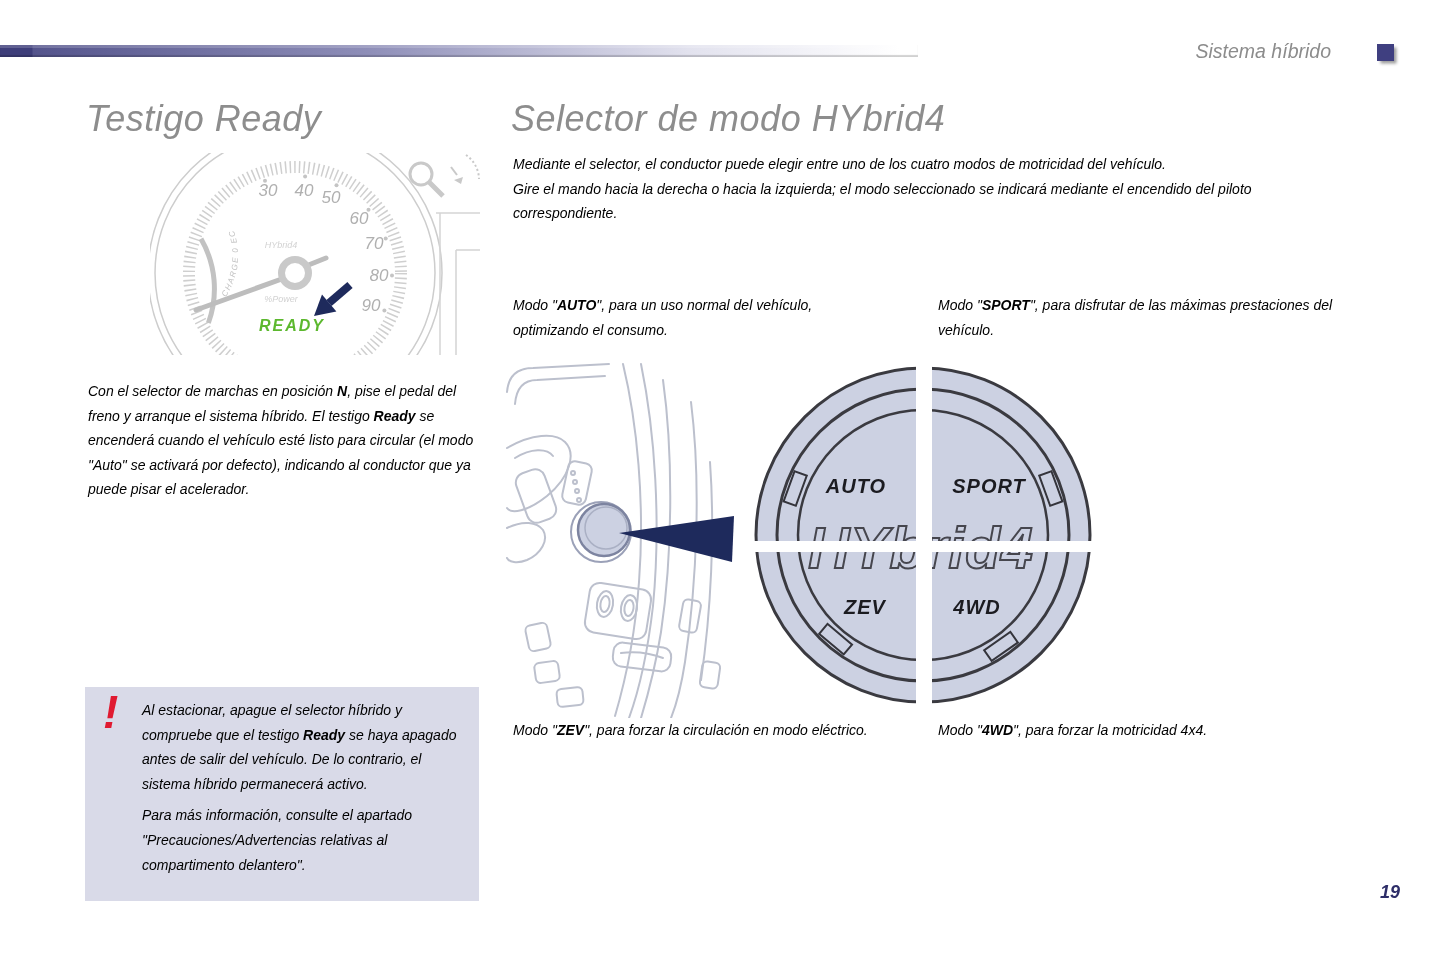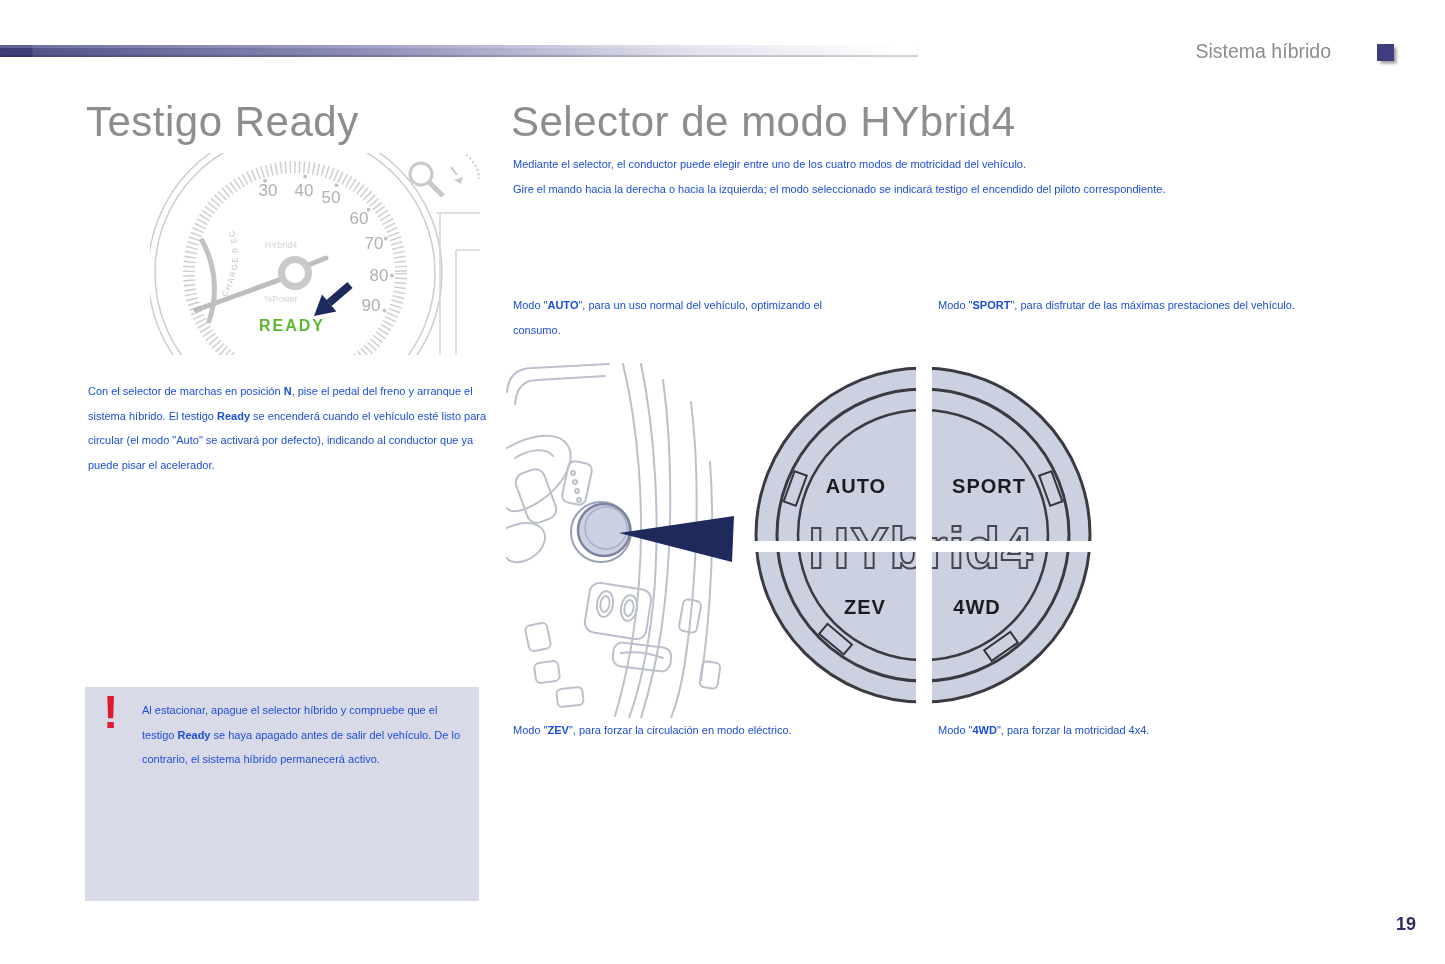--- a/index.html
+++ b/index.html
@@ -1,35 +1,35 @@
 <!DOCTYPE html>
 <html lang="es"><head>
 <meta charset="utf-8">
 <style>
   html,body{margin:0;padding:0;background:#ffffff;}
   body{width:1445px;height:964px;font-family:"Liberation Sans",sans-serif;overflow:hidden;}
-  .page{position:relative;width:1445px;height:964px;background:#ffffff;}
+  .page{position:relative;width:1445px;height:964px;background:#ffffff;font-style:italic;}
   .b{font-weight:bold;}
   p{margin:0;}
 
   
   .header-bar{position:absolute;left:0;top:45px;width:918px;height:12px;
     background:linear-gradient(to right,#3e3e7a 0,#3e3e7a 32px,#54548c 33px,#8e8eb8 40%,#e2e2ee 75%,#ffffff 98%);
     box-shadow:inset 0 3px 0 rgba(255,255,255,.18), inset 0 -2px 1px rgba(0,0,0,.18);}
   .header-title{position:absolute;top:40px;right:114px;font-size:19.5px;color:#8c8c8c;}
   .header-square{position:absolute;left:1377px;top:44px;width:17px;height:17px;background:#3f3f80;
     box-shadow:2.5px 2.5px 3px rgba(0,0,0,.4);}
 
   
-  h1{position:absolute;margin:0;font-weight:400;font-size:42px;color:#8d8d8d;letter-spacing:.5px;white-space:nowrap;}
+  h1{position:absolute;margin:0;font-weight:400;font-size:36px;color:#8d8d8d;letter-spacing:.5px;white-space:nowrap;}
   .h-left{left:86px;top:98px;}
   .h-right{left:511px;top:98px;text-align:center;}
 
   
-  .txt{font-size:11px;line-height:24.6px;color:#1d4ed8;}
+  .txt{font-size:14px;line-height:24.6px;color:#000000;}
   .left-body{position:absolute;left:88px;top:379px;width:402px;}
   .intro{position:absolute;left:513px;top:152px;width:828px;}
   .mode{position:absolute;}
   .mode-auto{left:513px;top:293px;width:340px;}
   .mode-sport{left:938px;top:293px;width:405px;}
   .mode-zev{left:513px;top:718px;width:360px;}
   .mode-4wd{left:938px;top:718px;width:440px;}
 
   
   .warning-box{position:absolute;left:85px;top:687px;width:394px;height:214px;background:#d9dae8;}
@@ -43,21 +43,21 @@
 
   
   .g-num{font-family:"Liberation Sans",sans-serif;font-size:17px;fill:#b0b0b0;}
   .g-tiny{font-family:"Liberation Sans",sans-serif;font-size:9px;fill:#d2d2d2;}
   .g-arc{font-family:"Liberation Sans",sans-serif;font-size:8px;fill:#c2c2c2;letter-spacing:1.5px;}
   .g-ready{font-family:"Liberation Sans",sans-serif;font-size:16px;font-weight:bold;letter-spacing:2px;}
   .knob-label{font-family:"Liberation Sans",sans-serif;font-size:20px;font-weight:bold;fill:#1b1b20;letter-spacing:1px;}
   .knob-center{font-family:"Liberation Sans",sans-serif;font-size:57px;font-weight:bold;letter-spacing:1px;
     stroke:#46464e;stroke-width:2px;}
 
-  .page-number{position:absolute;left:1380px;top:914px;font-size:18px;font-weight:bold;color:#2d2d68;margin-left:16px;}
+  .page-number{position:absolute;left:1380px;top:882px;font-size:18px;font-weight:bold;color:#2d2d68;}
 </style>
 </head>
 <body>
 
 <div class="page">
 
   <div class="header-bar"></div>
   <div class="header-title">Sistema híbrido</div>
   <div class="header-square"></div>
 
@@ -118,26 +118,27 @@
   </svg>
 
   <div class="left-body txt">
     <p><span>Con el selector de marchas en posición </span><span class="b">N</span><span>, pise el pedal del freno y arranque el sistema híbrido. El testigo </span><span class="b">Ready</span><span> se encenderá cuando el vehículo esté listo para circular (el modo "Auto" se activará por defecto), indicando al conductor que ya puede pisar el acelerador.</span></p>
   </div>
 
   <div class="warning-box">
     <span class="warn-icon">!</span>
     <div class="warn-text txt">
       <p><span>Al estacionar, apague el selector híbrido y compruebe que el testigo </span><span class="b">Ready</span><span> se haya apagado antes de salir del vehículo. De lo contrario, el sistema híbrido permanecerá activo.</span></p>
+      <p><span>Para más información, consulte el apartado "Precauciones/Advertencias relativas al compartimento delantero".</span></p>
     </div>
   </div>
 
   <div class="intro txt">
     <p>Mediante el selector, el conductor puede elegir entre uno de los cuatro modos de motricidad del vehículo.</p>
-    <p>Gire el mando hacia la derecha o hacia la izquierda; el modo seleccionado se indicará testigo el encendido del piloto correspondiente.</p>
+    <p>Gire el mando hacia la derecha o hacia la izquierda; el modo seleccionado se indicará mediante el encendido del piloto correspondiente.</p>
   </div>
 
   <p class="mode mode-auto txt"><span>Modo "</span><span class="b">AUTO</span><span>", para un uso normal del vehículo, optimizando el consumo.</span></p>
   <p class="mode mode-sport txt"><span>Modo "</span><span class="b">SPORT</span><span>", para disfrutar de las máximas prestaciones del vehículo.</span></p>
 
   <svg class="selector-fig" viewBox="0 0 600 356">
     <g fill="none" stroke="#bcc0cd" stroke-width="2" stroke-linecap="round" stroke-linejoin="round">
       <path d="M2,30 Q4,6 28,6 L104,2"></path>
       <path d="M10,42 Q12,18 32,18 L100,14"></path>
       <path d="M118,2 C132,60 140,140 134,220 C130,276 120,320 110,354"></path>

